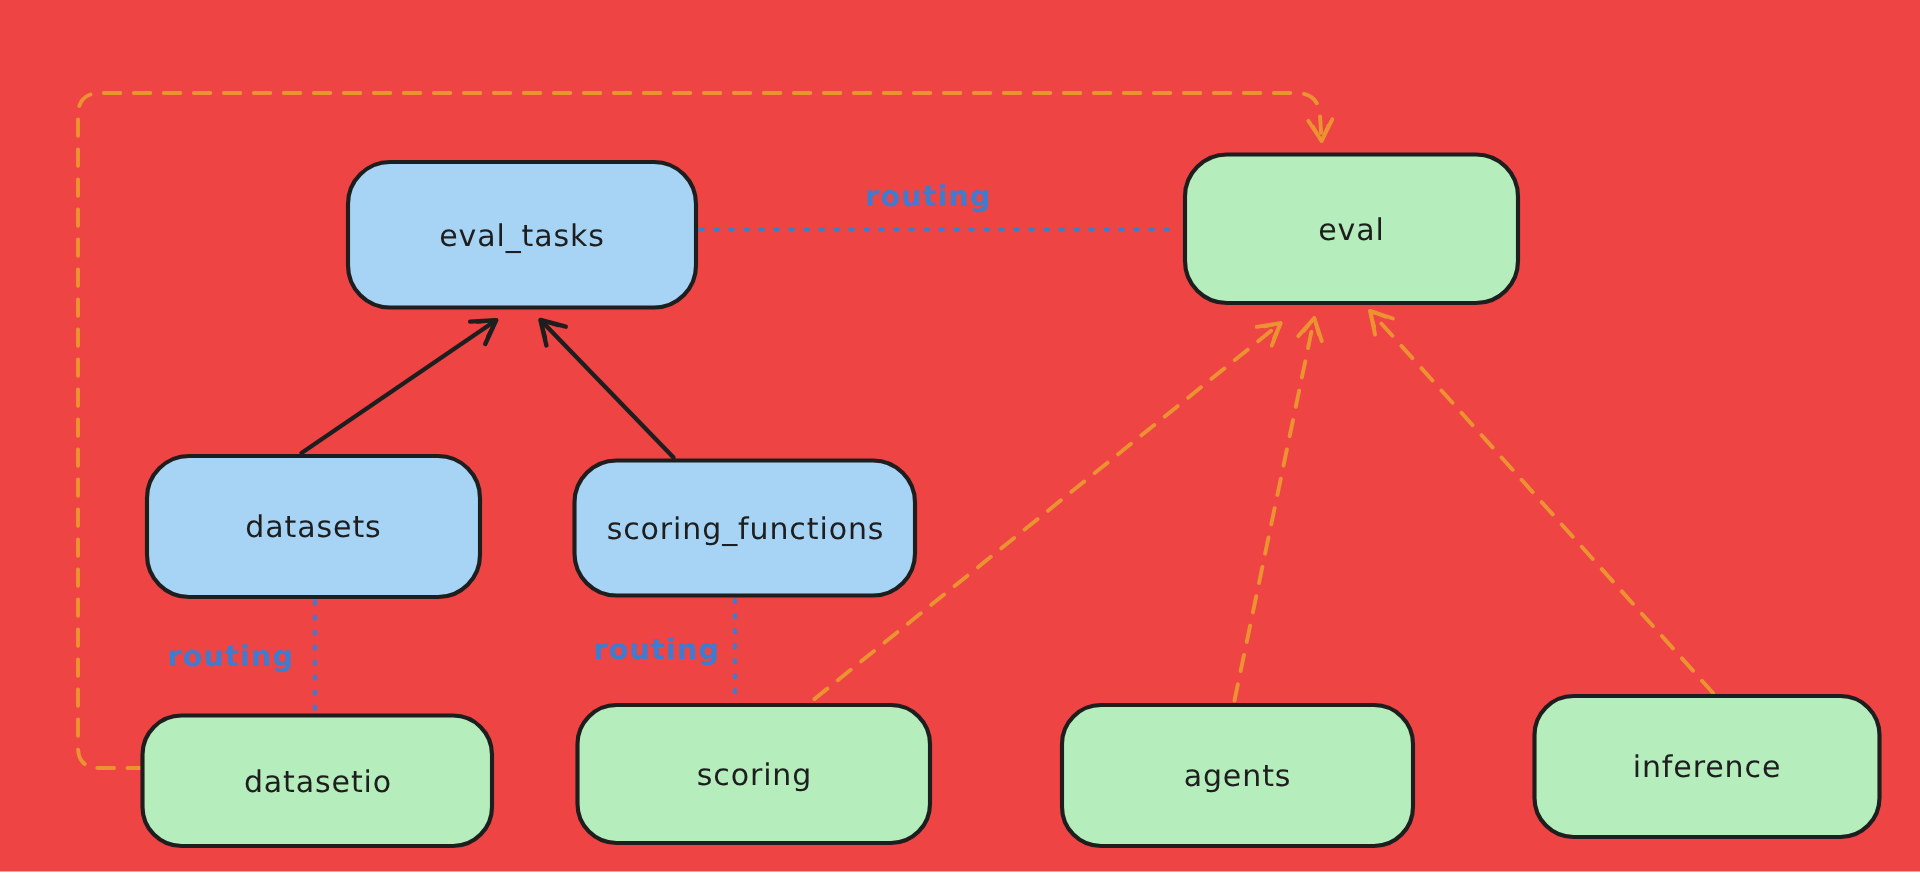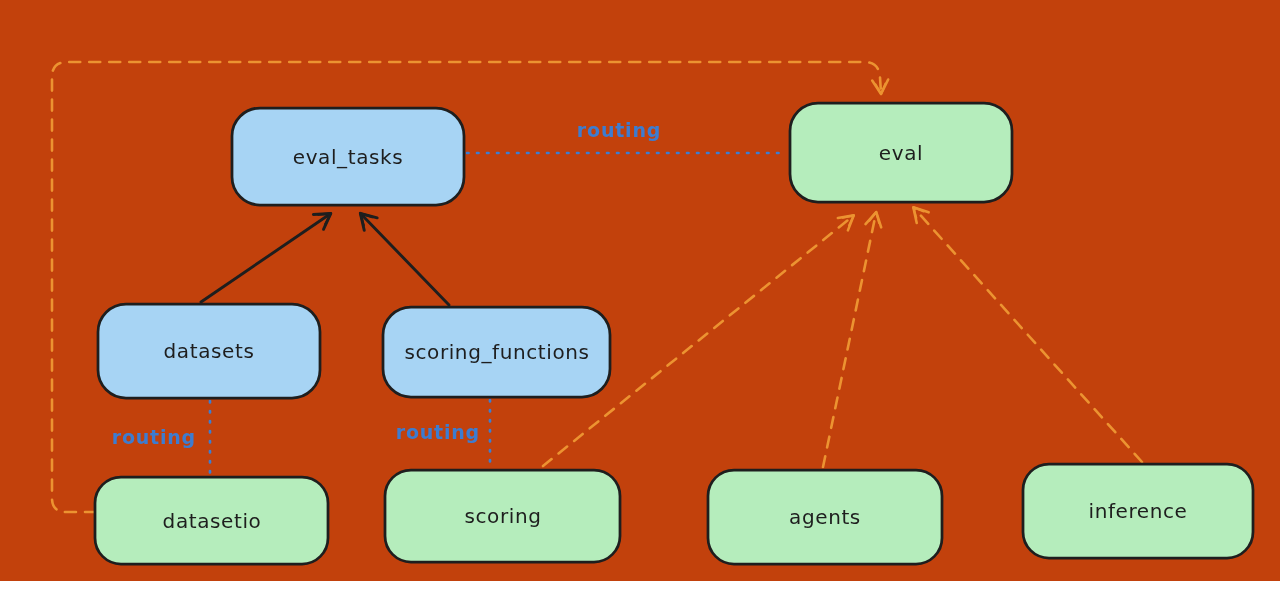--- a/index.html
+++ b/index.html
@@ -8,21 +8,21 @@
     background: #ffffff;
     width: 1280px;
     height: 596px;
     overflow: hidden;
     font-family: "DejaVu Sans", sans-serif;
   }
   .canvas {
     position: relative;
     width: 1280px;
     height: 581px;
-    background: #c2410c;
+    background: #ef4444;
   }
   svg { display: block; }
   .node-box {
     stroke: #1e1e1e;
     stroke-width: 2.75;
   }
   .node-box.blue  { fill: #a7d4f4; }
   .node-box.green { fill: #b5edbc; }
   .node-label {
     fill: #1e1e1e;

